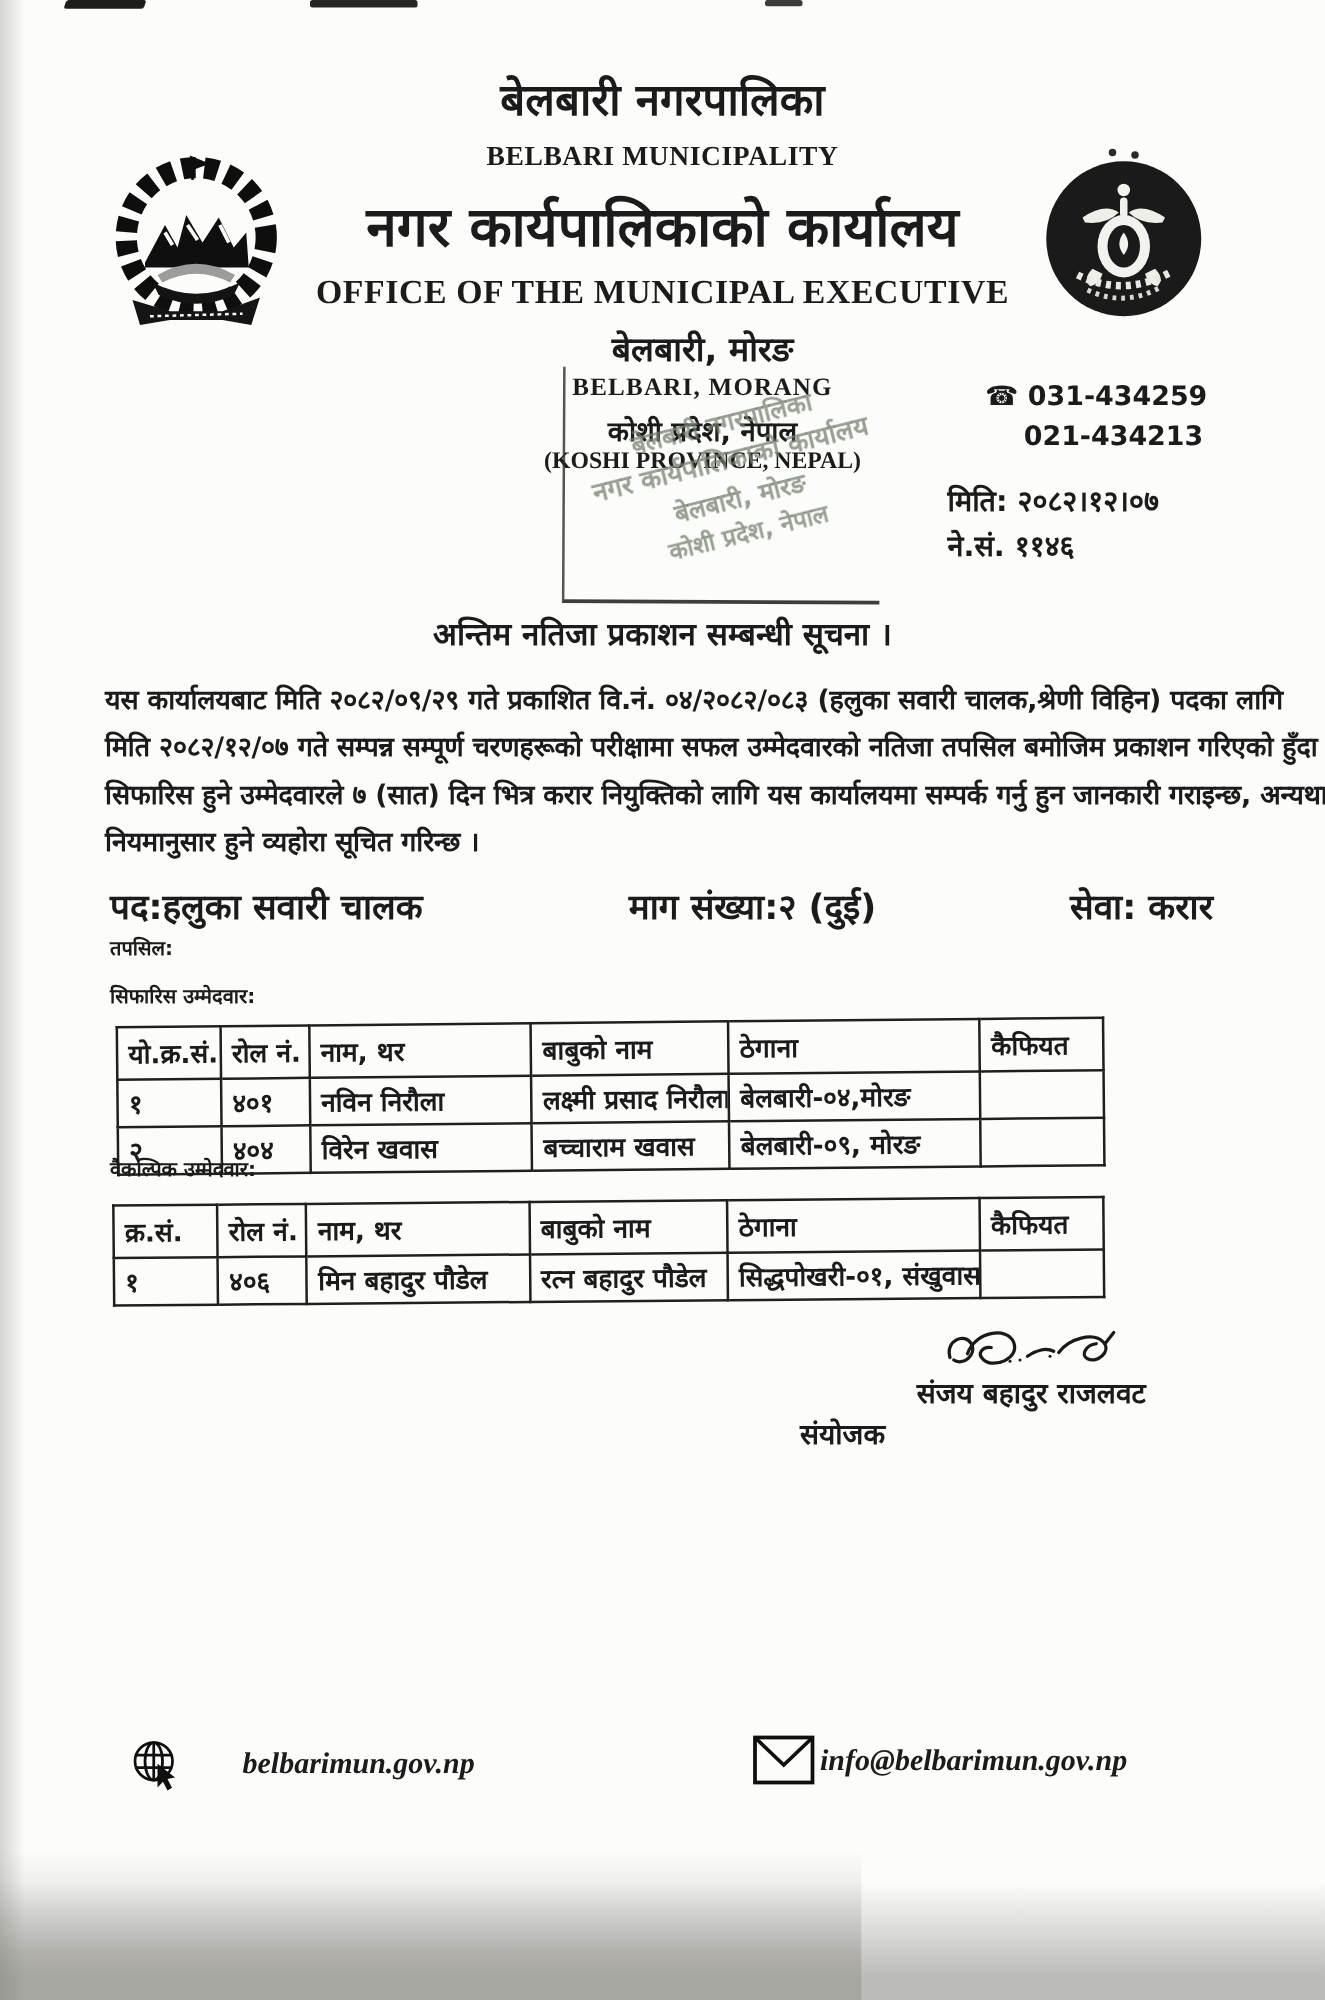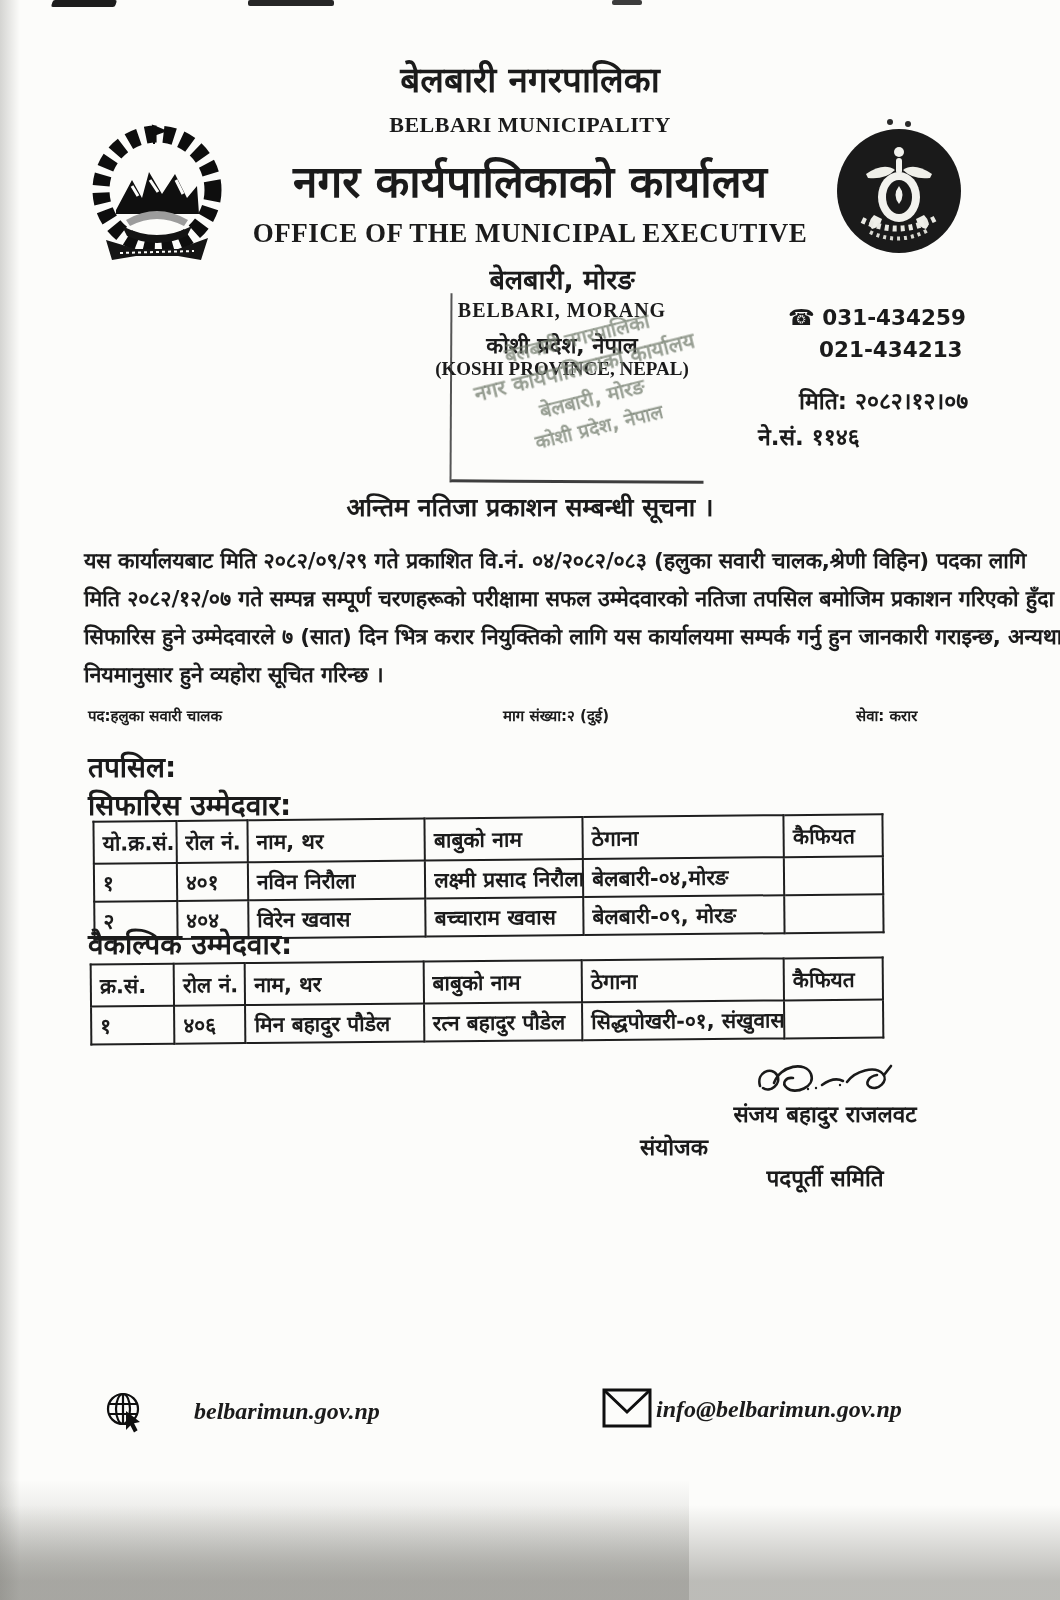--- a/index.html
+++ b/index.html
@@ -19,44 +19,44 @@
   .np2 { top:150px; font-size:44px; font-weight:700; }
   .en2 { top:218px; font-size:27px; font-weight:700; letter-spacing:0.5px; }
   .addr { left:64px; right:0; text-align:center; }
   .placenp { top:260px; font-size:27px; font-weight:700; }
   .placeen { top:299px; font-size:20px; font-weight:700; letter-spacing:1px; }
   .provnp  { top:329px; font-size:22px; font-weight:600; }
   .proven  { top:358px; font-size:19px; font-weight:700; }
 
   .phones { left:788px; top:302px; font-size:21.5px; font-weight:600; line-height:1.5; }
   .phones .p2 { padding-left:31px; }
-  .miti { left:758px; top:384px; font-size:23px; font-weight:600;margin-left:41px; }
+  .miti { left:758px; top:384px; font-size:23px; font-weight:600; }
   .nes  { left:758px; top:420px; font-size:23px; font-weight:600; }
 
   
   .stamp-frame { left:450px; top:294px; width:252px; height:186px;
     border-left:2px solid rgba(45,45,45,.8); border-bottom:3px solid rgba(30,30,30,.85);
     transform:rotate(.3deg); }
   .stamp { left:438px; top:322px; width:300px; text-align:center;
     transform:rotate(-14deg); transform-origin:50% 50%;
     color:rgba(118,127,112,.75); filter:blur(.3px); font-weight:600; line-height:1.5; }
   .stamp .s1 { font-size:20px; } .stamp .s2 { font-size:21px; }
   .stamp .s3 { font-size:20px; } .stamp .s4 { font-size:19px; }
 
   .title { top:489px; font-size:25px; font-weight:700; }
 
   .para { left:84px; top:542px; width:900px; font-size:21.5px; font-weight:600;
     letter-spacing:-0.15px; line-height:38px; }
   .para div { white-space:nowrap; }
 
-  .meta { top:705px; font-size:15px; font-weight:700; }
+  .meta { top:705px; font-size:28px; font-weight:700; }
   .m-post   { left:88px; }
   .m-demand { left:503px; }
   .m-serv   { left:856px; }
-  .lbl { font-size:28px; font-weight:700; left:88px; }
+  .lbl { font-size:16px; font-weight:700; left:88px; }
   .tapasil { top:747px; }
   .rec-head { top:785px;text-align:right; }
   .alt-head { top:924px; }
 
   .tblwrap1 { left:93px; top:817px; width:791px; transform:rotate(-.55deg); }
   .tblwrap2 { left:90px; top:960px; width:794px; transform:rotate(-.5deg); }
   table.doc { border-collapse:collapse; width:100%; table-layout:fixed;
     font-size:21px; font-weight:600; }
   table.doc td { border:2px solid #1f1f1f; padding:2px 8px; vertical-align:middle;
     overflow:hidden; white-space:nowrap; }
@@ -242,21 +242,20 @@
     </g>
     <g fill="#1a1a1a">
       <circle cx="50" cy="42" r="1.2"></circle>
         <circle cx="58" cy="41" r="1.2"></circle>
       <circle cx="66" cy="40" r="1.2"></circle>
         <circle cx="90" cy="37" r="1.2"></circle>
     </g>
   </svg>
   <div class="abs dev sig-name">संजय बहादुर राजलवट</div>
   <div class="abs dev sig-role">संयोजक</div>
-  <div class="abs dev sig-comm">पदपूर्ती समिति</div>
 
   <svg class="abs" style="left:104px; top:1390px;" width="44" height="44" viewBox="0 0 44 44">
     <g stroke="#0f0f0f" stroke-width="2.2" fill="none">
       <circle cx="19" cy="19" r="15"></circle>
       <ellipse cx="19" cy="19" rx="7" ry="15"></ellipse>
       <path d="M4.5,14 h29 M4.5,24 h29 M19,4 v30"></path>
     </g>
     <path d="M22,21 l14,11 -6,1.2 3.6,7 -3.6,2.2 -3.6,-7 -4.4,4.6 Z" fill="#0f0f0f"></path>
   </svg>
   <div class="abs site">belbarimun.gov.np</div>

